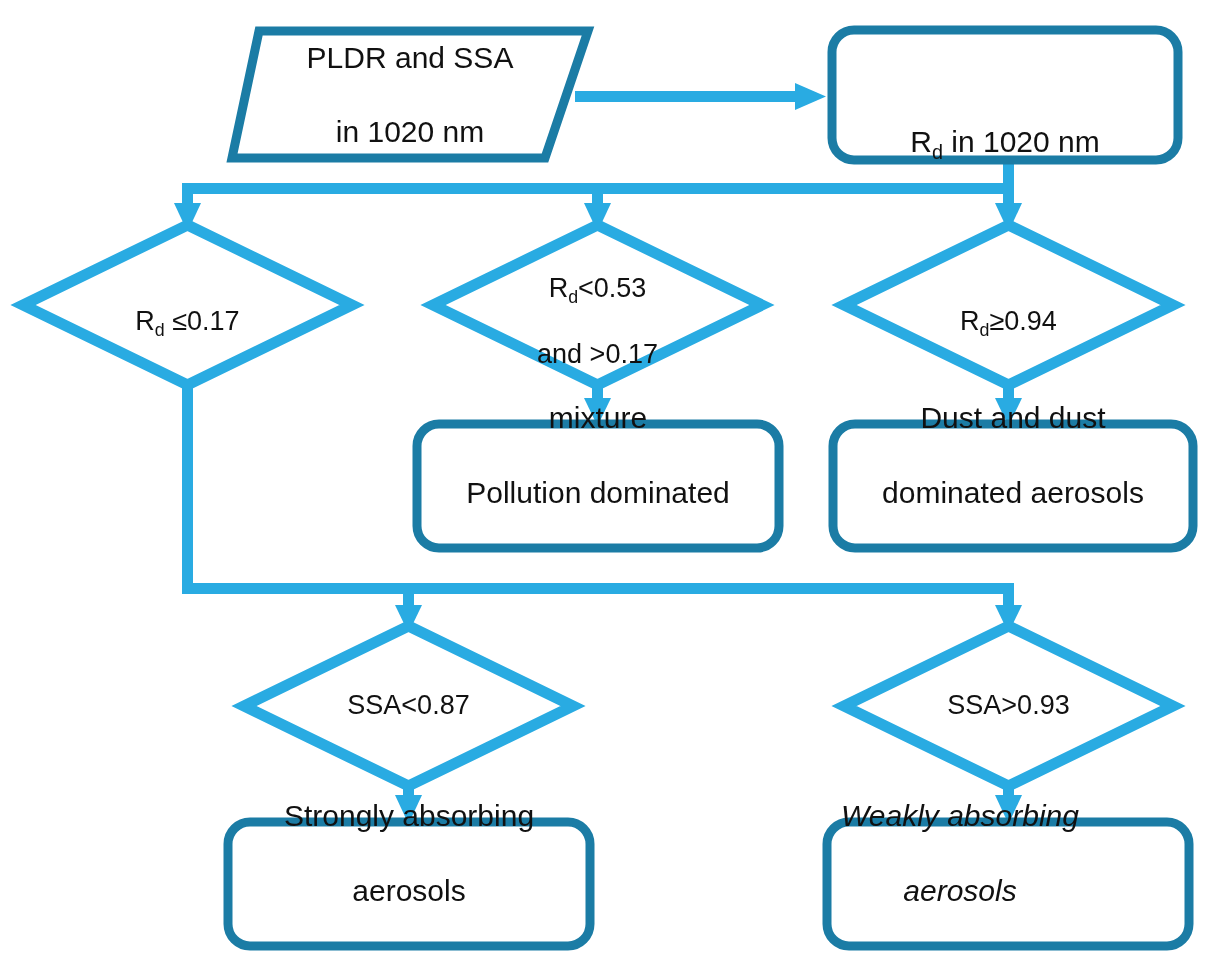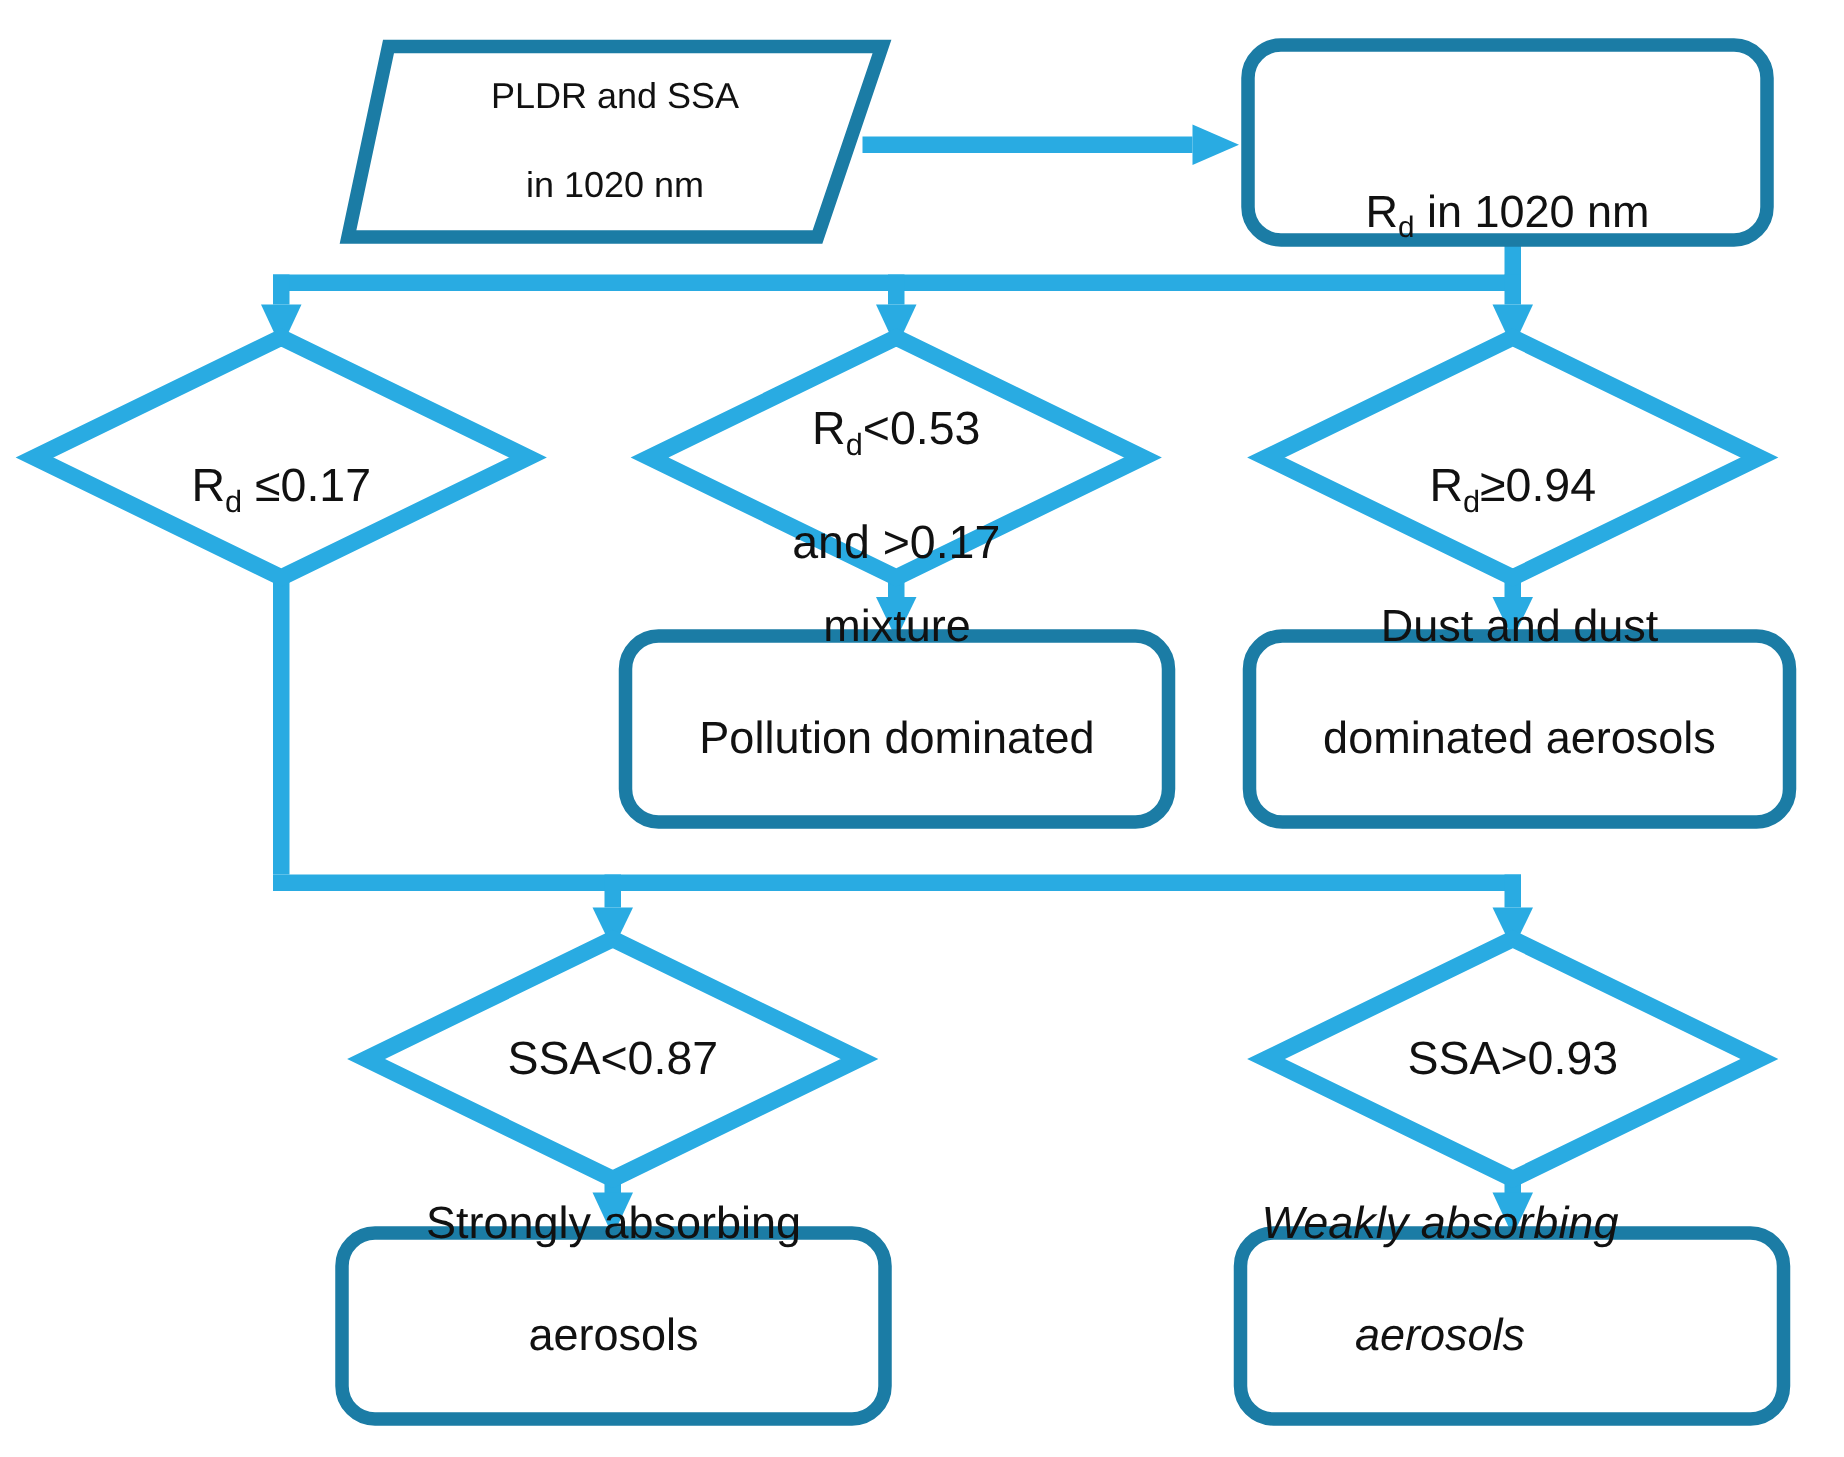--- a/index.html
+++ b/index.html
@@ -31,22 +31,22 @@
     justify-content: center;
     text-align: center;
     color: #111111;
     font-family: "Liberation Sans", sans-serif;
     line-height: 1.24;
     white-space: pre-line;
     pointer-events: none;
     user-select: none;
   }
   .label-proc  { font-size: 30px; align-items: flex-end; }
-  .label-io    { font-size: 24px; text-align: center; }
-  .label-dec   { font-size: 31px; }
+  .label-io    { font-size: 30px; text-align: center; }
+  .label-dec   { font-size: 27px; }
   .sub {
     font-size: 0.66em;
     vertical-align: sub;
     line-height: 0;
   }
 </style>
 </head>
 <body>
 
 <div id="canvas">

